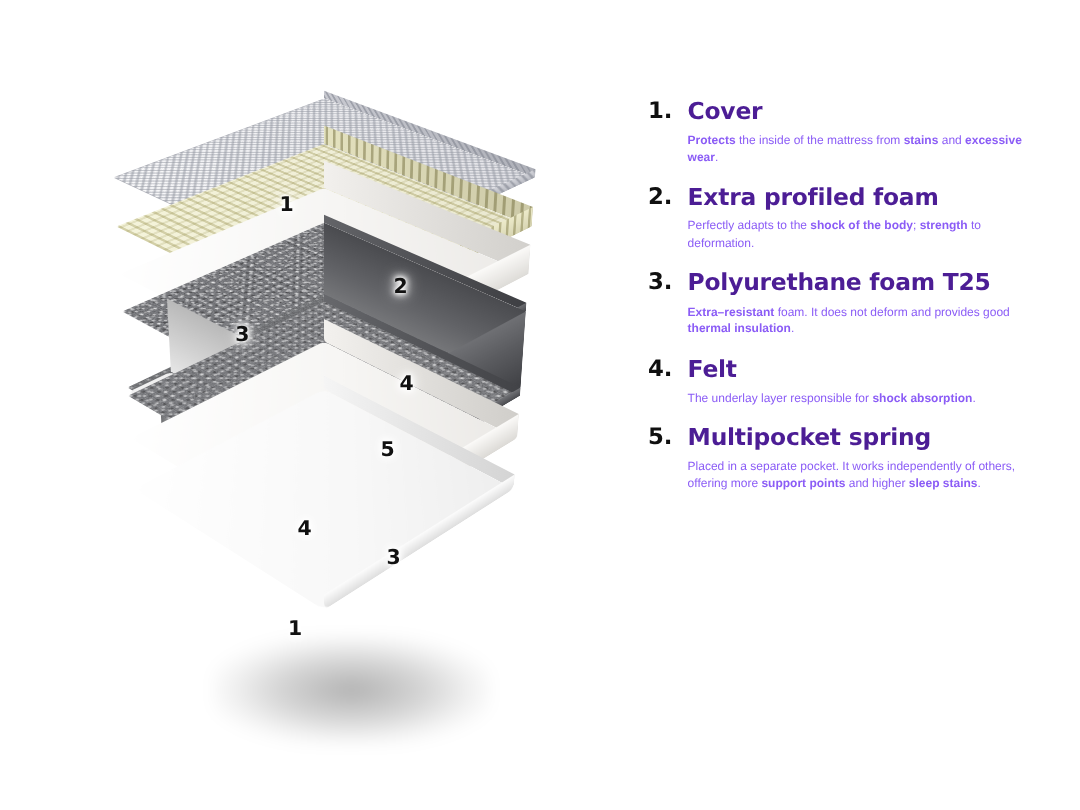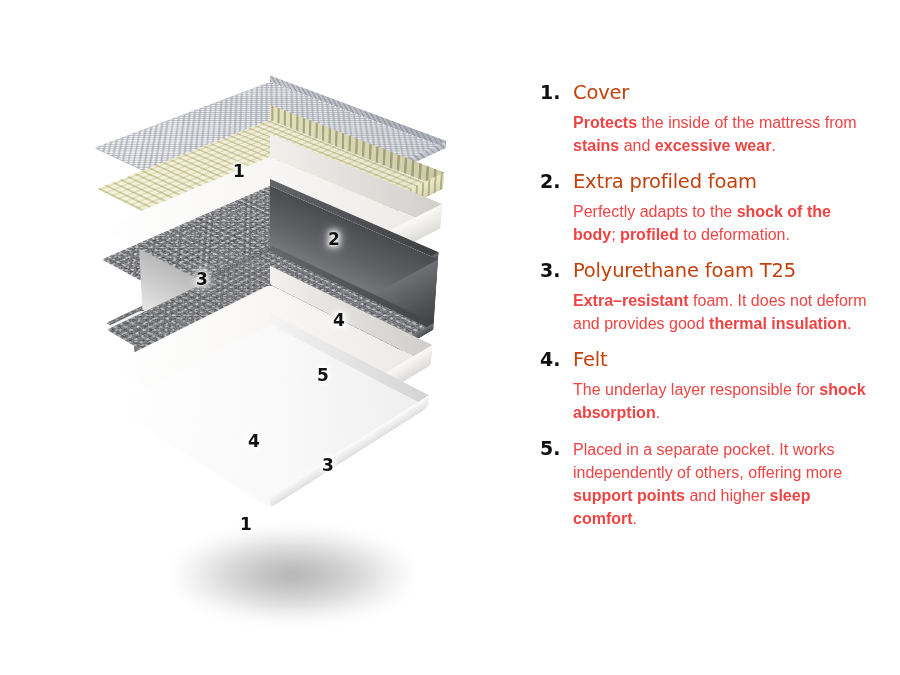--- a/index.html
+++ b/index.html
@@ -84,27 +84,27 @@
   .entry + .entry{margin-top:14px;}
   .entry-num{
     flex:0 0 33px;
     font-family:"DejaVu Sans", sans-serif;
     font-size:19px;font-weight:700;color:#101010;
     line-height:1.12;
   }
   .entry-body{flex:1 1 auto;}
   .entry-title{
     font-family:"DejaVu Sans", sans-serif;
-    font-size:19.5px;font-weight:400;color:#c2410c;
+    font-size:19.5px;font-weight:700;color:#4c1d95;
     letter-spacing:-.2px;
     line-height:1.12;
     margin:0 0 7px 0;
   }
   .entry-desc{
-    font-size:16px;color:#ef4444;line-height:1.44;margin:0;
+    font-size:10px;color:#8b5cf6;line-height:1.44;margin:0;
   }
   .entry-desc b{font-weight:700;}
 </style>
 </head>
 <body>
 
 <div id="stage">
 
   <div id="mattress-figure">
 
@@ -327,38 +327,39 @@
         <div class="entry-num">1.</div>
         <div class="entry-body">
           <div class="entry-title">Cover</div>
           <p class="entry-desc"><b>Protects</b> the inside of the mattress from <b>stains</b> and <b>excessive wear</b>.</p>
         </div>
       </div>
       <div class="entry">
         <div class="entry-num">2.</div>
         <div class="entry-body">
           <div class="entry-title">Extra profiled foam</div>
-          <p class="entry-desc">Perfectly adapts to the <b>shock of the body</b>; <b>profiled</b> to deformation.</p>
+          <p class="entry-desc">Perfectly adapts to the <b>shock of the body</b>; <b>strength</b> to deformation.</p>
         </div>
       </div>
       <div class="entry">
         <div class="entry-num">3.</div>
         <div class="entry-body">
           <div class="entry-title">Polyurethane foam T25</div>
           <p class="entry-desc"><b>Extra–resistant</b> foam. It does not deform and provides good <b>thermal insulation</b>.</p>
         </div>
       </div>
       <div class="entry">
         <div class="entry-num">4.</div>
         <div class="entry-body">
           <div class="entry-title">Felt</div>
           <p class="entry-desc">The underlay layer responsible for <b>shock absorption</b>.</p>
         </div>
       </div>
       <div class="entry">
         <div class="entry-num">5.</div>
         <div class="entry-body">
-          <p class="entry-desc">Placed in a separate pocket. It works independently of others, offering more <b>support points</b> and higher <b>sleep comfort</b>.</p>
+          <div class="entry-title">Multipocket spring</div>
+          <p class="entry-desc">Placed in a separate pocket. It works independently of others, offering more <b>support points</b> and higher <b>sleep stains</b>.</p>
         </div>
       </div>
     </div>
 
 </div>
 
 </body></html>

